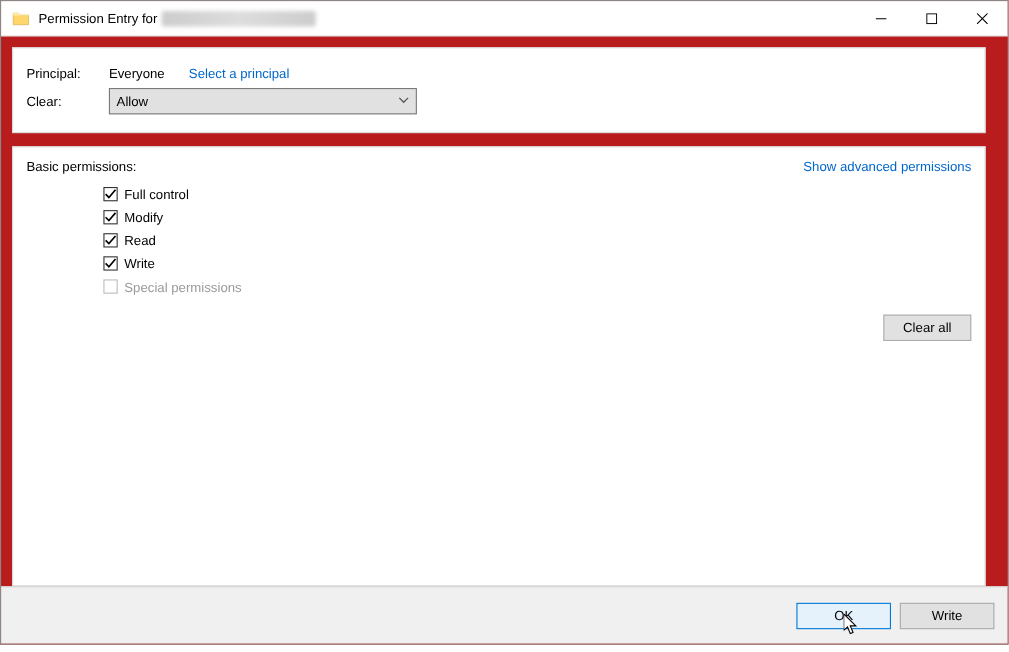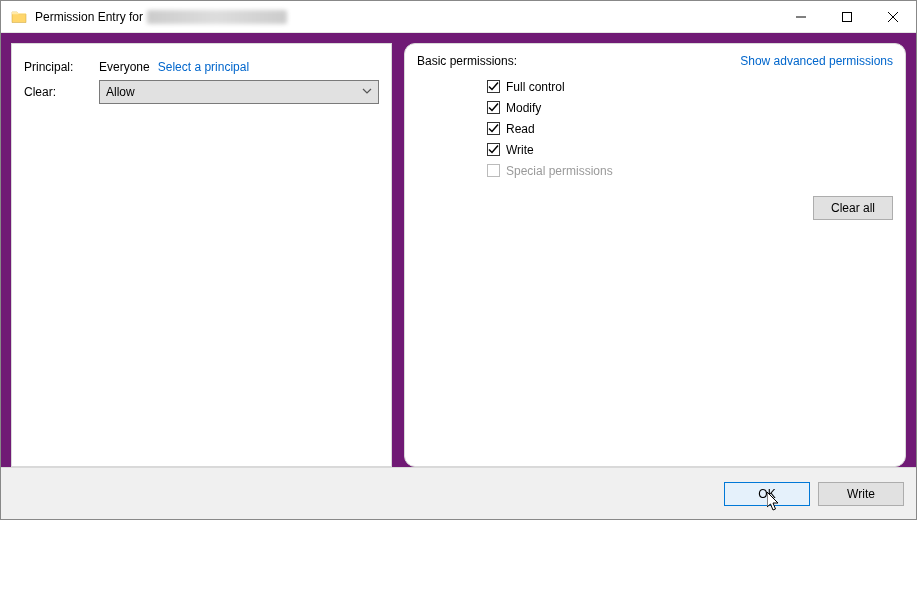--- a/index.html
+++ b/index.html
@@ -1,33 +1,33 @@
 <!DOCTYPE html>
 <html><head>
   <meta charset="utf-8">
   <style>
     * { box-sizing: border-box; font-family: "Segoe UI", Tahoma, sans-serif; font-size: 12px; }
     body { margin: 0; padding: 0; background: #fff; width: 917px; height: 593px; overflow: hidden; }
-    .window { width: 917px; height: 520px; border: 1px solid #888; background: #701a75; display: flex; flex-direction: column; position: relative; }
+    .window { width: 917px; height: 586px; border: 1px solid #888; background: #b91c1c; display: flex; flex-direction: column; position: relative; }
     .titlebar { height: 32px; background: #fff; display: flex; align-items: center; border-bottom: 1px solid #e5e5e5; }
     .titlebar-icon { width: 16px; height: 16px; margin: 0 8px 0 10px; }
     .titlebar-text { flex: 0 0 auto; color: #000; font-size: 12px; }
     .titlebar-blur { margin-left: 4px; width: 140px; height: 14px; background: linear-gradient(90deg,#ccc,#ddd,#ccc); filter: blur(2px); border-radius: 2px; }
     .titlebar-spacer { flex: 1; }
     .win-btn { width: 46px; height: 32px; display: flex; align-items: center; justify-content: center; color: #000; background: transparent; border: none; }
-    .content { flex: 1; padding: 10px 10px 0 10px; display: flex; flex-direction: row; gap: 12px; }
+    .content { flex: 1; padding: 10px 20px 0 10px; display: flex; flex-direction: column; gap: 12px; }
     .group { border: 1px solid #d9d9d9; background: #fff; }
     .group.top { padding: 10px 12px; }
     .row { display: flex; align-items: center; margin: 6px 0; }
     .label-col { width: 75px; color: #000; }
-    .principal-val { margin-right: 8px; }
+    .principal-val { margin-right: 22px; }
     .link { color: #0066cc; cursor: pointer; }
     .select { width: 280px; height: 24px; border: 1px solid #7a7a7a; background: #e1e1e1; display: flex; align-items: center; padding: 0 6px; justify-content: space-between; cursor: default; }
     .select .chev { width: 10px; height: 10px; }
-    .group.perms { flex: 1; padding: 10px 12px 12px 12px; position: relative; border-radius: 11px; }
+    .group.perms { flex: 1; padding: 10px 12px 12px 12px; position: relative; }
     .perms-header { display: flex; justify-content: space-between; align-items: flex-start; }
     .perms-title { color: #000; }
     .check-list { margin: 8px 0 0 70px; }
     .check-item { display: flex; align-items: center; height: 21px; gap: 6px; }
     .chk { width: 13px; height: 13px; border: 1px solid #333; background: #fff; display: flex; align-items: center; justify-content: center; }
     .chk.disabled { border-color: #bbb; }
     .chk svg { width: 11px; height: 11px; }
     .chk-label { color: #000; }
     .chk-label.disabled { color: #9a9a9a; }
     .clear-btn { position: absolute; right: 12px; top: 152px; width: 80px; height: 24px; background: #e1e1e1; border: 1px solid #adadad; cursor: default; }

